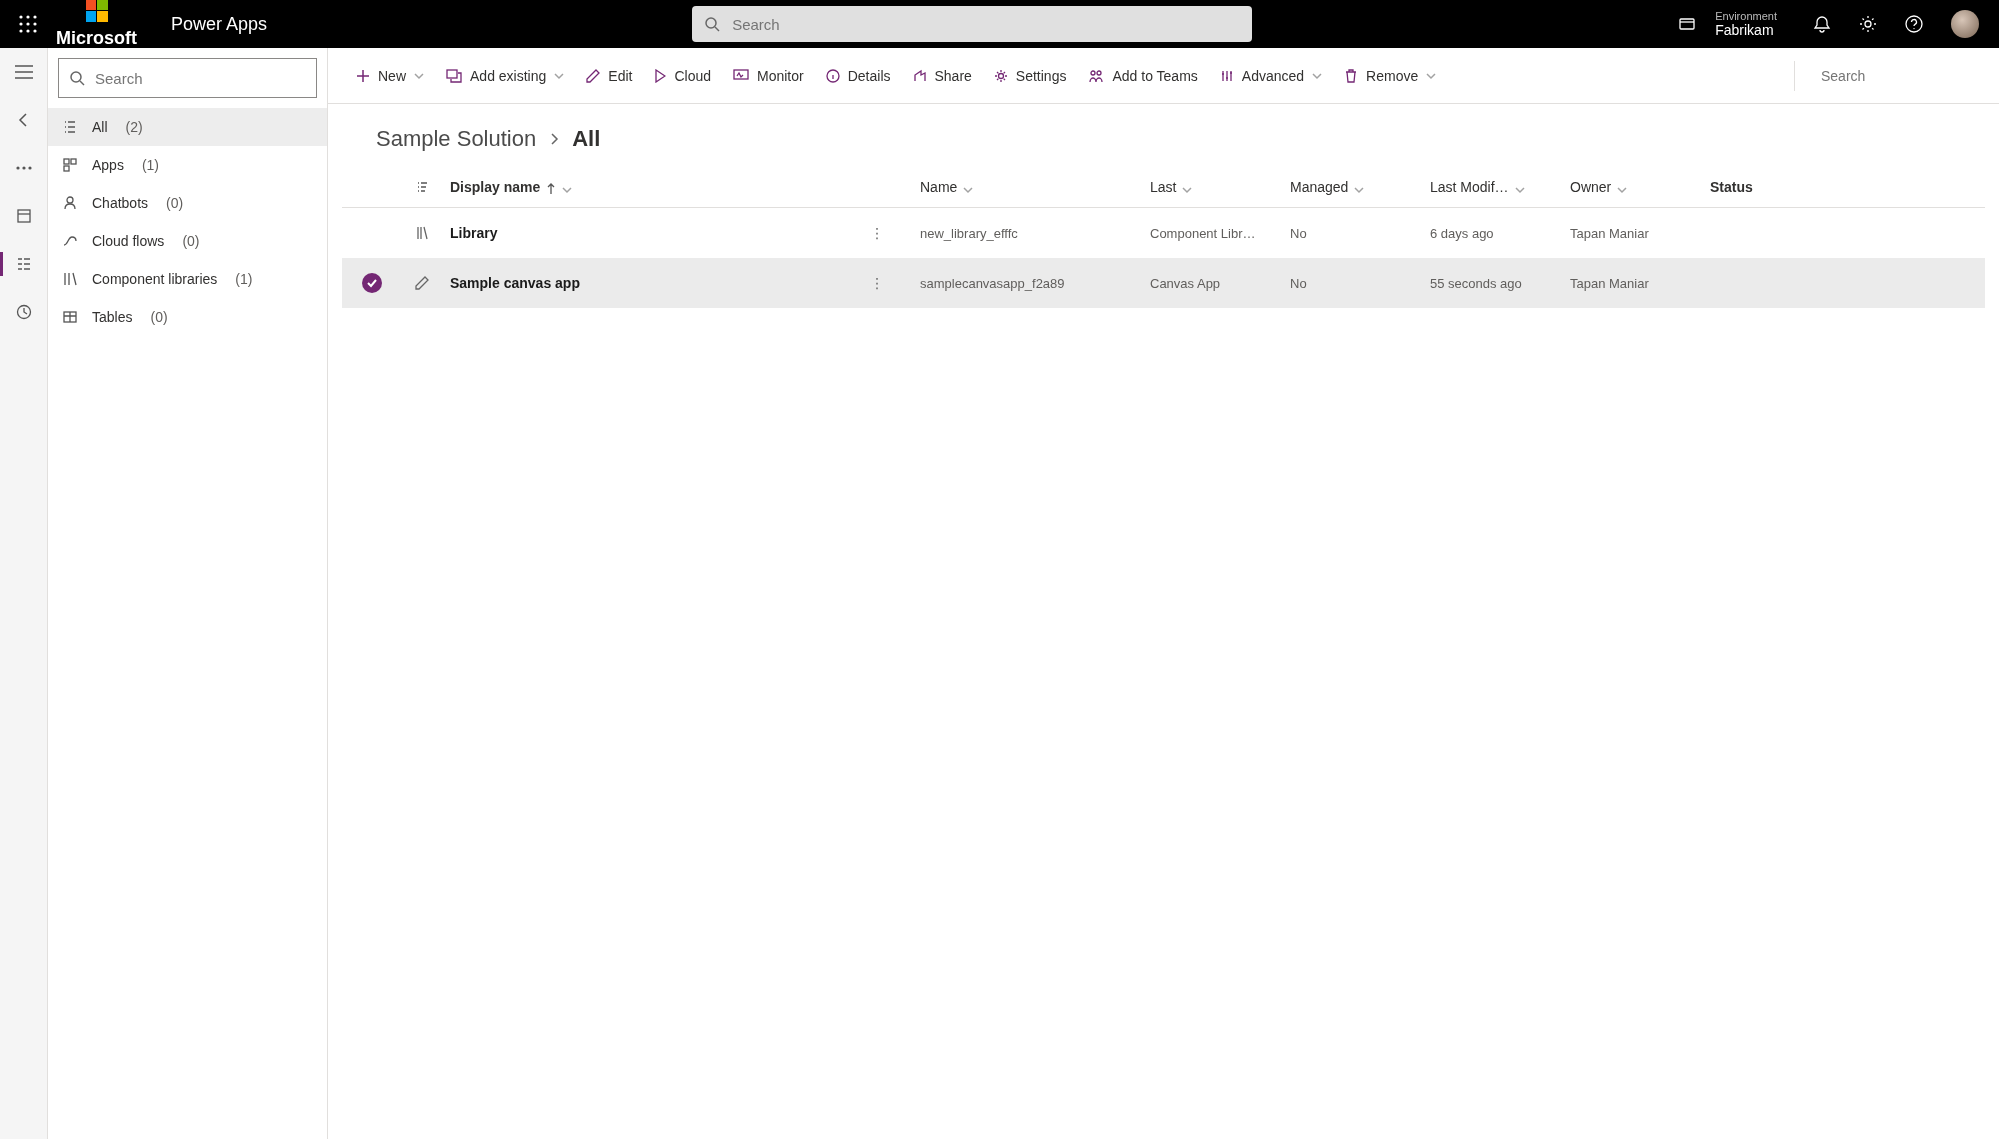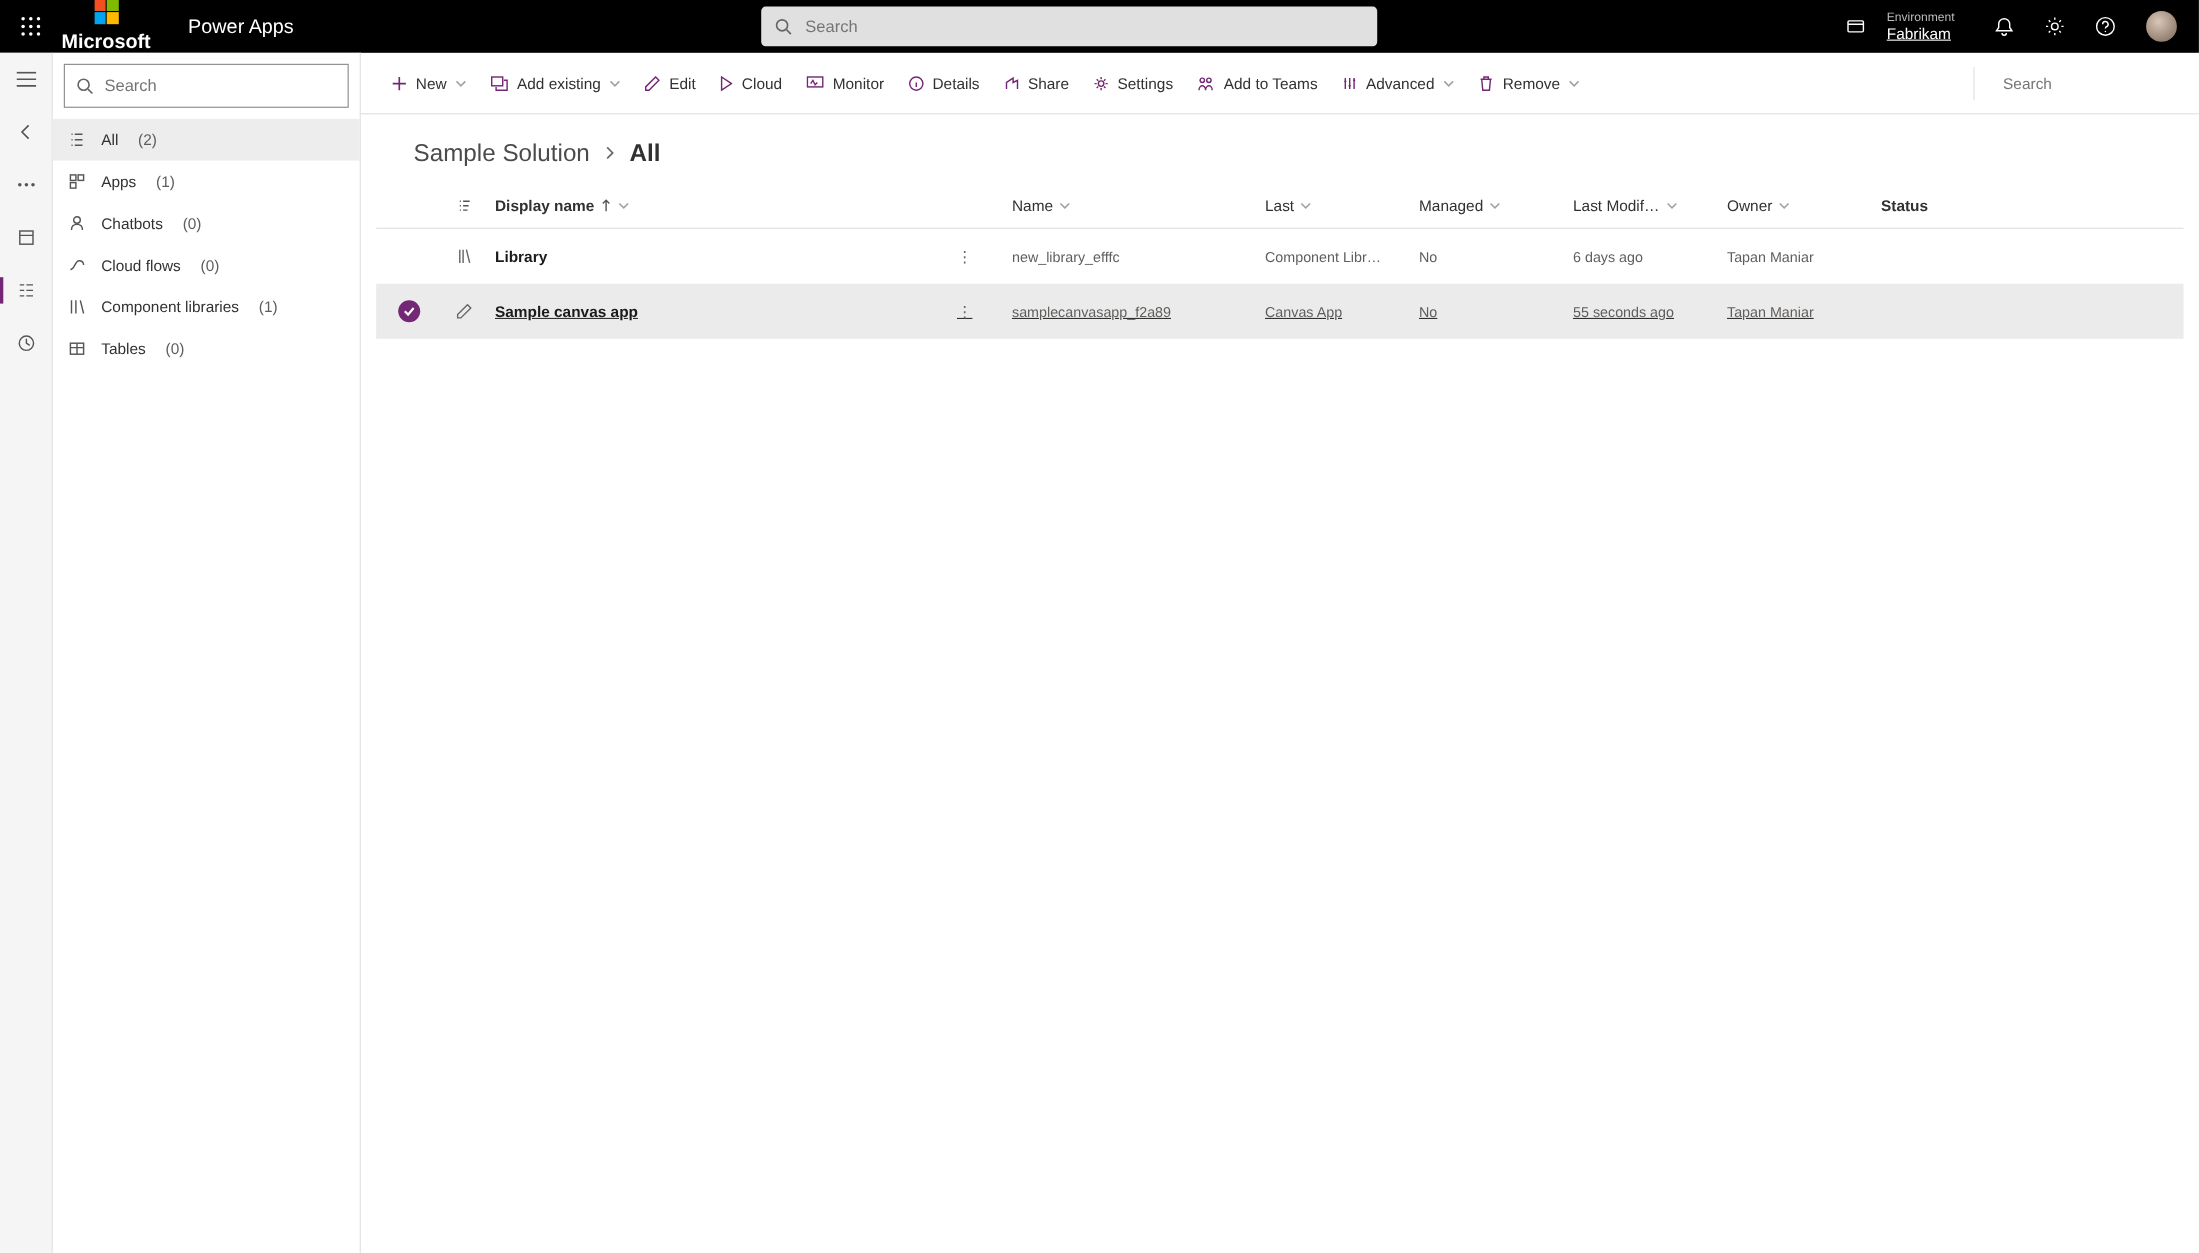--- a/index.html
+++ b/index.html
@@ -22,21 +22,21 @@
   .ms-logo{display:flex;align-items:center;gap:6px;margin-left:4px;flex-direction:column;}
   .ms-squares{width:22px;height:22px;display:grid;grid-template-columns:1fr 1fr;grid-template-rows:1fr 1fr;gap:1px;}
   .ms-squares span{width:100%;height:100%;}
   .ms-name{font-size:18px;font-weight:600;}
   .app-name{font-size:18px;margin-left:34px;font-weight:400;}
   .top-search{margin-left:auto;margin-right:auto;width:560px;height:36px;background:var(--search-bg);border-radius:4px;display:flex;align-items:center;padding:0 12px;color:#555;}
   .top-search svg{margin-right:10px;}
   .top-search input{flex:1;border:none;background:transparent;outline:none;font-size:15px;color:#333;}
   .env{display:flex;align-items:center;gap:18px;margin-right:20px;}
   .env-text small{display:block;font-size:11px;color:#bbb;}
-  .env-text span{font-size:14px;text-decoration:underline;}
+  .env-text span{font-size:14px;}
   .top-icons{display:flex;align-items:center;gap:28px;margin:0 16px;}
   .avatar{width:28px;height:28px;border-radius:50%;background:radial-gradient(circle at 40% 35%,#d8c6b8,#7a6554);}
 
   
   .layout{display:flex;height:calc(100vh - 48px);}
   .rail{width:48px;background:var(--sidebar-bg);border-right:1px solid var(--border);display:flex;flex-direction:column;align-items:center;padding-top:10px;gap:20px;}
   .rail svg{color:#605e5c;}
   .rail-item{width:48px;height:28px;display:flex;justify-content:center;align-items:center;position:relative;}
   .rail-item.active::before{content:"";position:absolute;left:0;top:2px;bottom:2px;width:3px;background:var(--accent);}
 
@@ -60,35 +60,35 @@
   .cmd-search{display:flex;align-items:center;gap:10px;padding:0 8px;width:180px;}
   .cmd-search input{border:none;outline:none;font-size:14px;flex:1;}
 
   .breadcrumb{display:flex;align-items:center;gap:12px;padding:22px 28px 14px;font-size:22px;margin-left:20px;}
   .breadcrumb .bc-parent{color:#4b4b4b;}
   .breadcrumb .bc-current{font-weight:600;}
   .breadcrumb svg{color:#666;}
 
   .table-wrap{flex:1;padding:0 14px;overflow:auto;}
   .thead{display:flex;align-items:center;height:42px;border-bottom:1px solid var(--border);color:#323130;font-size:14px;}
-  .col{padding:0 8px;display:flex;align-items:center;gap:6px;}
+  .col{padding:0 8px;display:flex;align-items:flex-end;gap:6px;}
   .col-sel{width:60px;justify-content:center;}
   .col-icon{width:40px;justify-content:center;}
   .col-dn{flex:0 0 420px;font-weight:600;}
   .col-more{width:50px;}
   .col-name{flex:0 0 230px;}
   .col-type{flex:0 0 140px;}
   .col-man{flex:0 0 140px;}
   .col-mod{flex:0 0 140px;}
   .col-own{flex:0 0 140px;}
   .col-stat{flex:0 0 100px;font-weight:600;}
   .chev-s{opacity:.6;}
 
   .trow{display:flex;align-items:center;height:50px;color:#323130;}
-  .trow.selected{background:var(--selected-row);text-decoration:underline;}
+  .trow.selected{background:var(--selected-row);}
   .trow .dn{color:#1b1b1b;cursor:pointer;}
   .trow .muted{color:var(--grey-text);font-size:13px;}
   .sel-check{width:20px;height:20px;border-radius:50%;background:var(--accent);display:flex;align-items:center;justify-content:center;}
   .sel-check svg{color:#fff;}
 
   .rowicon svg{color:#605e5c;}
   .more-v{color:#666;cursor:pointer;}
 </style>
 </head>
 <body>

